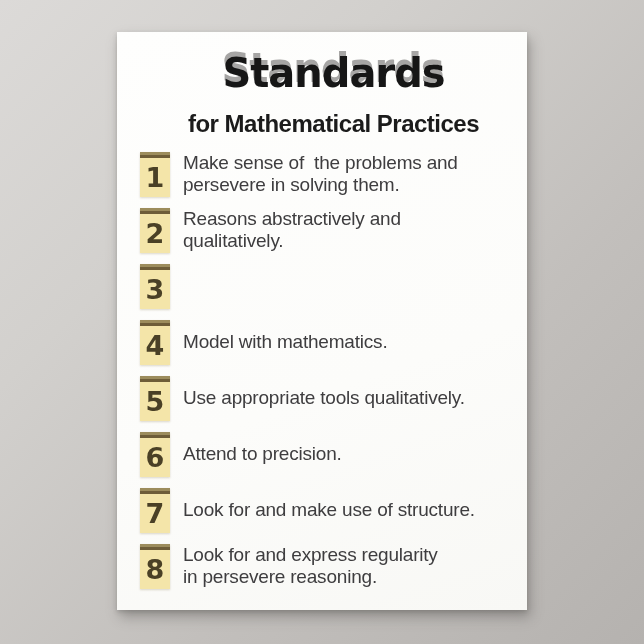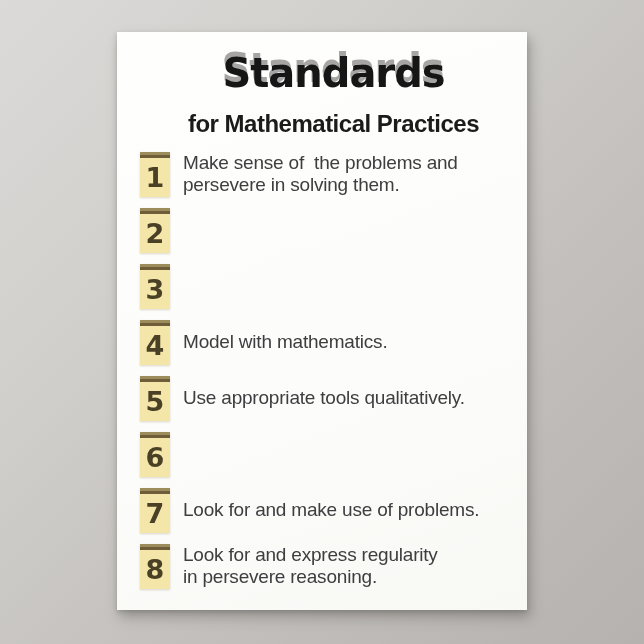--- a/index.html
+++ b/index.html
@@ -121,20 +121,22 @@
         </div>
         <div class="item-text">Make sense of  the problems and
 persevere in solving them.</div>
       </div>
 
       <div class="practice-row">
         <div class="number-tag">
           <div class="tag-top-bar"></div>
           <div class="tag-number">2</div>
         </div>
+        <div class="item-text">Reasons abstractively and
+qualitatively.</div>
       </div>
 
       <div class="practice-row">
         <div class="number-tag">
           <div class="tag-top-bar"></div>
           <div class="tag-number">3</div>
         </div>
       </div>
 
       <div class="practice-row">
@@ -151,28 +153,29 @@
           <div class="tag-number">5</div>
         </div>
         <div class="item-text">Use appropriate tools qualitatively.</div>
       </div>
 
       <div class="practice-row">
         <div class="number-tag">
           <div class="tag-top-bar"></div>
           <div class="tag-number">6</div>
         </div>
+        <div class="item-text">Attend to precision.</div>
       </div>
 
       <div class="practice-row">
         <div class="number-tag">
           <div class="tag-top-bar"></div>
           <div class="tag-number">7</div>
         </div>
-        <div class="item-text">Look for and make use of problems.</div>
+        <div class="item-text">Look for and make use of structure.</div>
       </div>
 
       <div class="practice-row">
         <div class="number-tag">
           <div class="tag-top-bar"></div>
           <div class="tag-number">8</div>
         </div>
         <div class="item-text">Look for and express regularity
 in persevere reasoning.</div>
       </div>

